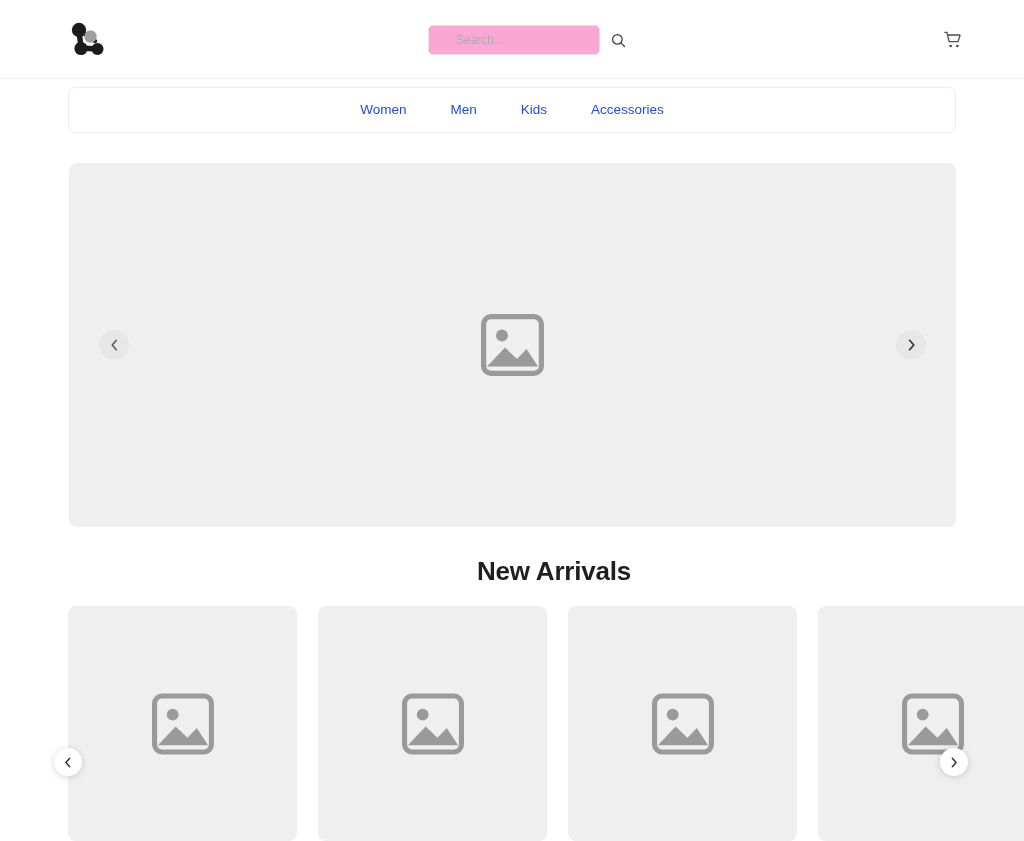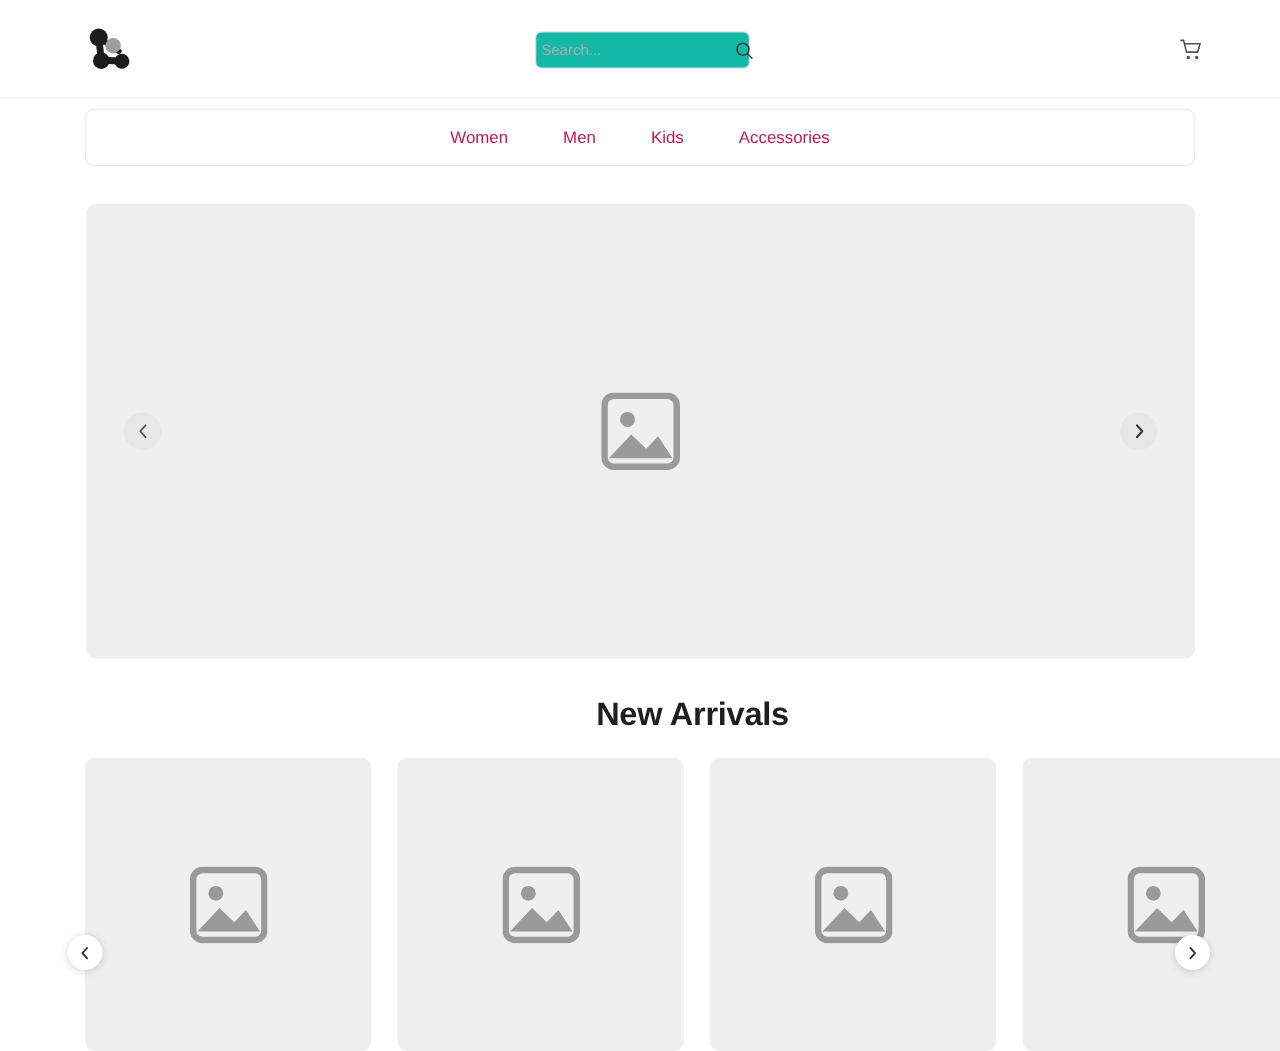--- a/index.html
+++ b/index.html
@@ -35,22 +35,22 @@
   .search-wrap {
     position: absolute;
     left: 428px;
     top: 25px;
     width: 172px;
     height: 30px;
     border: 1px solid #e3e3e3;
     border-radius: 5px;
     display: flex;
     align-items: center;
-    padding: 0 9px 0 4px;
-    background: #14b8a6;
+    padding: 0 9px 0 27px;
+    background: #f9a8d4;
   }
 
   .search-input {
     flex: 1;
     border: none;
     outline: none;
     font-family: "Liberation Sans", sans-serif;
     font-size: 12px;
     color: #444444;
     background: transparent;
@@ -85,21 +85,21 @@
     border-radius: 7px;
     background: #ffffff;
     display: flex;
     align-items: center;
     justify-content: center;
     gap: 0;
   }
 
   .nav-item {
     font-size: 13.5px;
-    color: #be185d;
+    color: #1d4ed8;
     padding: 0 22px;
     cursor: pointer;
     white-space: nowrap;
     line-height: 1;
   }
 
   
   .hero {
     position: absolute;
     left: 69px;

